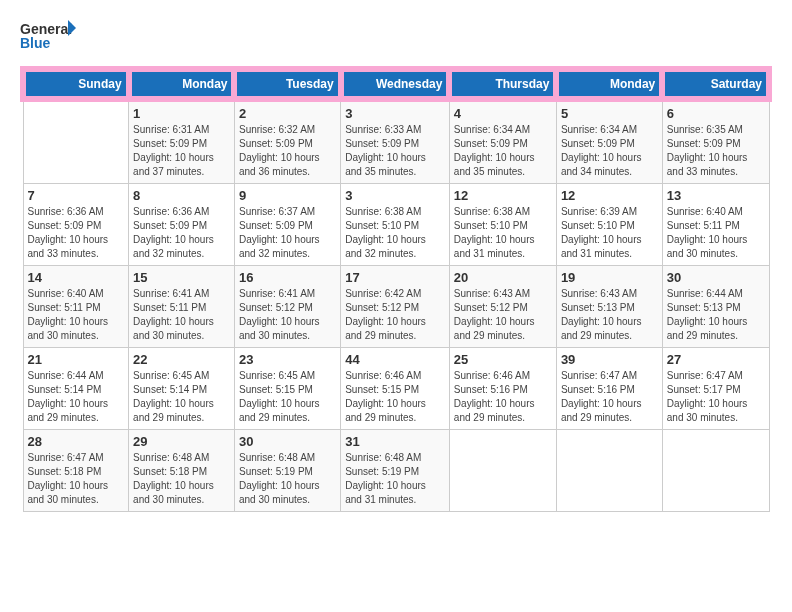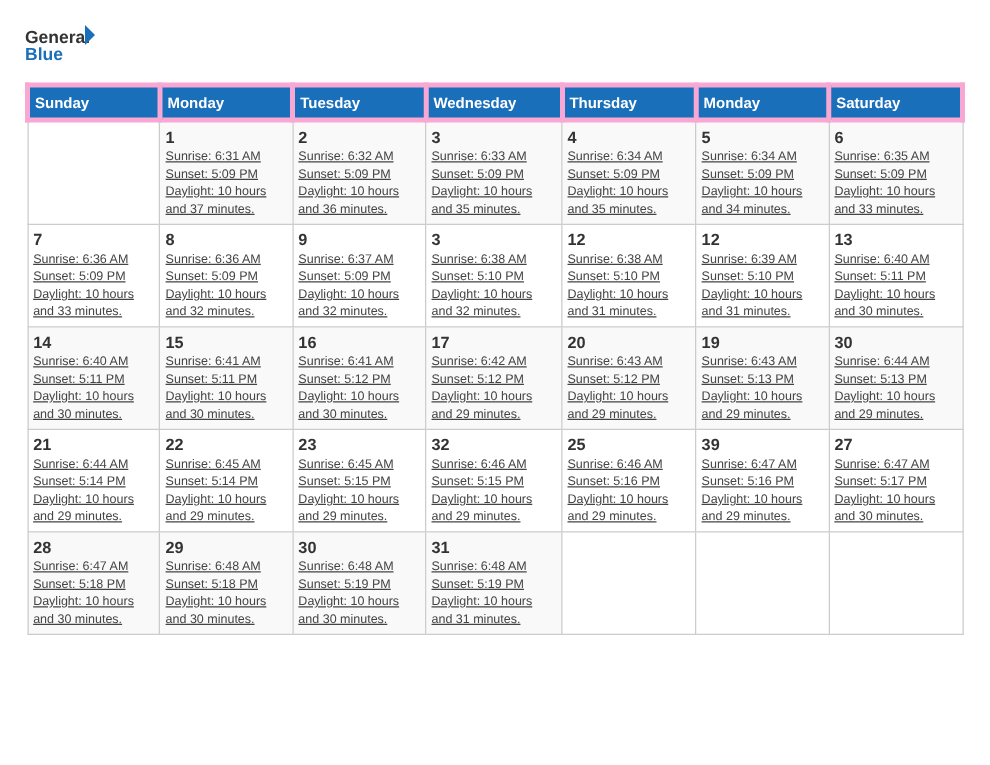--- a/index.html
+++ b/index.html
@@ -40,24 +40,24 @@
     }
     table {
       width: 100%;
       border-collapse: collapse;
       font-size: 10.5px;
     }
     thead th {
       background: #1a6fba;
       color: #fff;
       padding: 5px 4px;
-      text-align: left;
+      text-align: right;
       font-size: 12px;
       font-weight: bold;
-      border: 4px solid #f9a8d4;
+      border: 6px solid #f9a8d4;
     }
     tbody td {
       border: 1px solid #ccc;
       vertical-align: top;
       padding: 4px 4px;
       width: 113px;
       height: 80px;
       background: #fff;
     }
     tbody tr:nth-child(odd) td {
@@ -67,21 +67,20 @@
       font-size: 13px;
       font-weight: bold;
       color: #333;
       display: block;
       margin-bottom: 2px;
     }
     .day-info {
       font-size: 10px;
       color: #444;
       line-height: 1.4;
-      text-decoration: underline;
     }
     .empty-cell {
       background: #fff !important;
     }
   </style>
 </head>
 <body>
 
 <div class="container">
   <div class="header">
@@ -206,21 +205,21 @@
           </td>
           <td>
             <span class="day-num">22</span>
             <div class="day-info">Sunrise: 6:45 AM<br>Sunset: 5:14 PM<br>Daylight: 10 hours<br>and 29 minutes.</div>
           </td>
           <td>
             <span class="day-num">23</span>
             <div class="day-info">Sunrise: 6:45 AM<br>Sunset: 5:15 PM<br>Daylight: 10 hours<br>and 29 minutes.</div>
           </td>
           <td>
-            <span class="day-num">32</span>
+            <span class="day-num">44</span>
             <div class="day-info">Sunrise: 6:46 AM<br>Sunset: 5:15 PM<br>Daylight: 10 hours<br>and 29 minutes.</div>
           </td>
           <td>
             <span class="day-num">25</span>
             <div class="day-info">Sunrise: 6:46 AM<br>Sunset: 5:16 PM<br>Daylight: 10 hours<br>and 29 minutes.</div>
           </td>
           <td>
             <span class="day-num">39</span>
             <div class="day-info">Sunrise: 6:47 AM<br>Sunset: 5:16 PM<br>Daylight: 10 hours<br>and 29 minutes.</div>
           </td>

